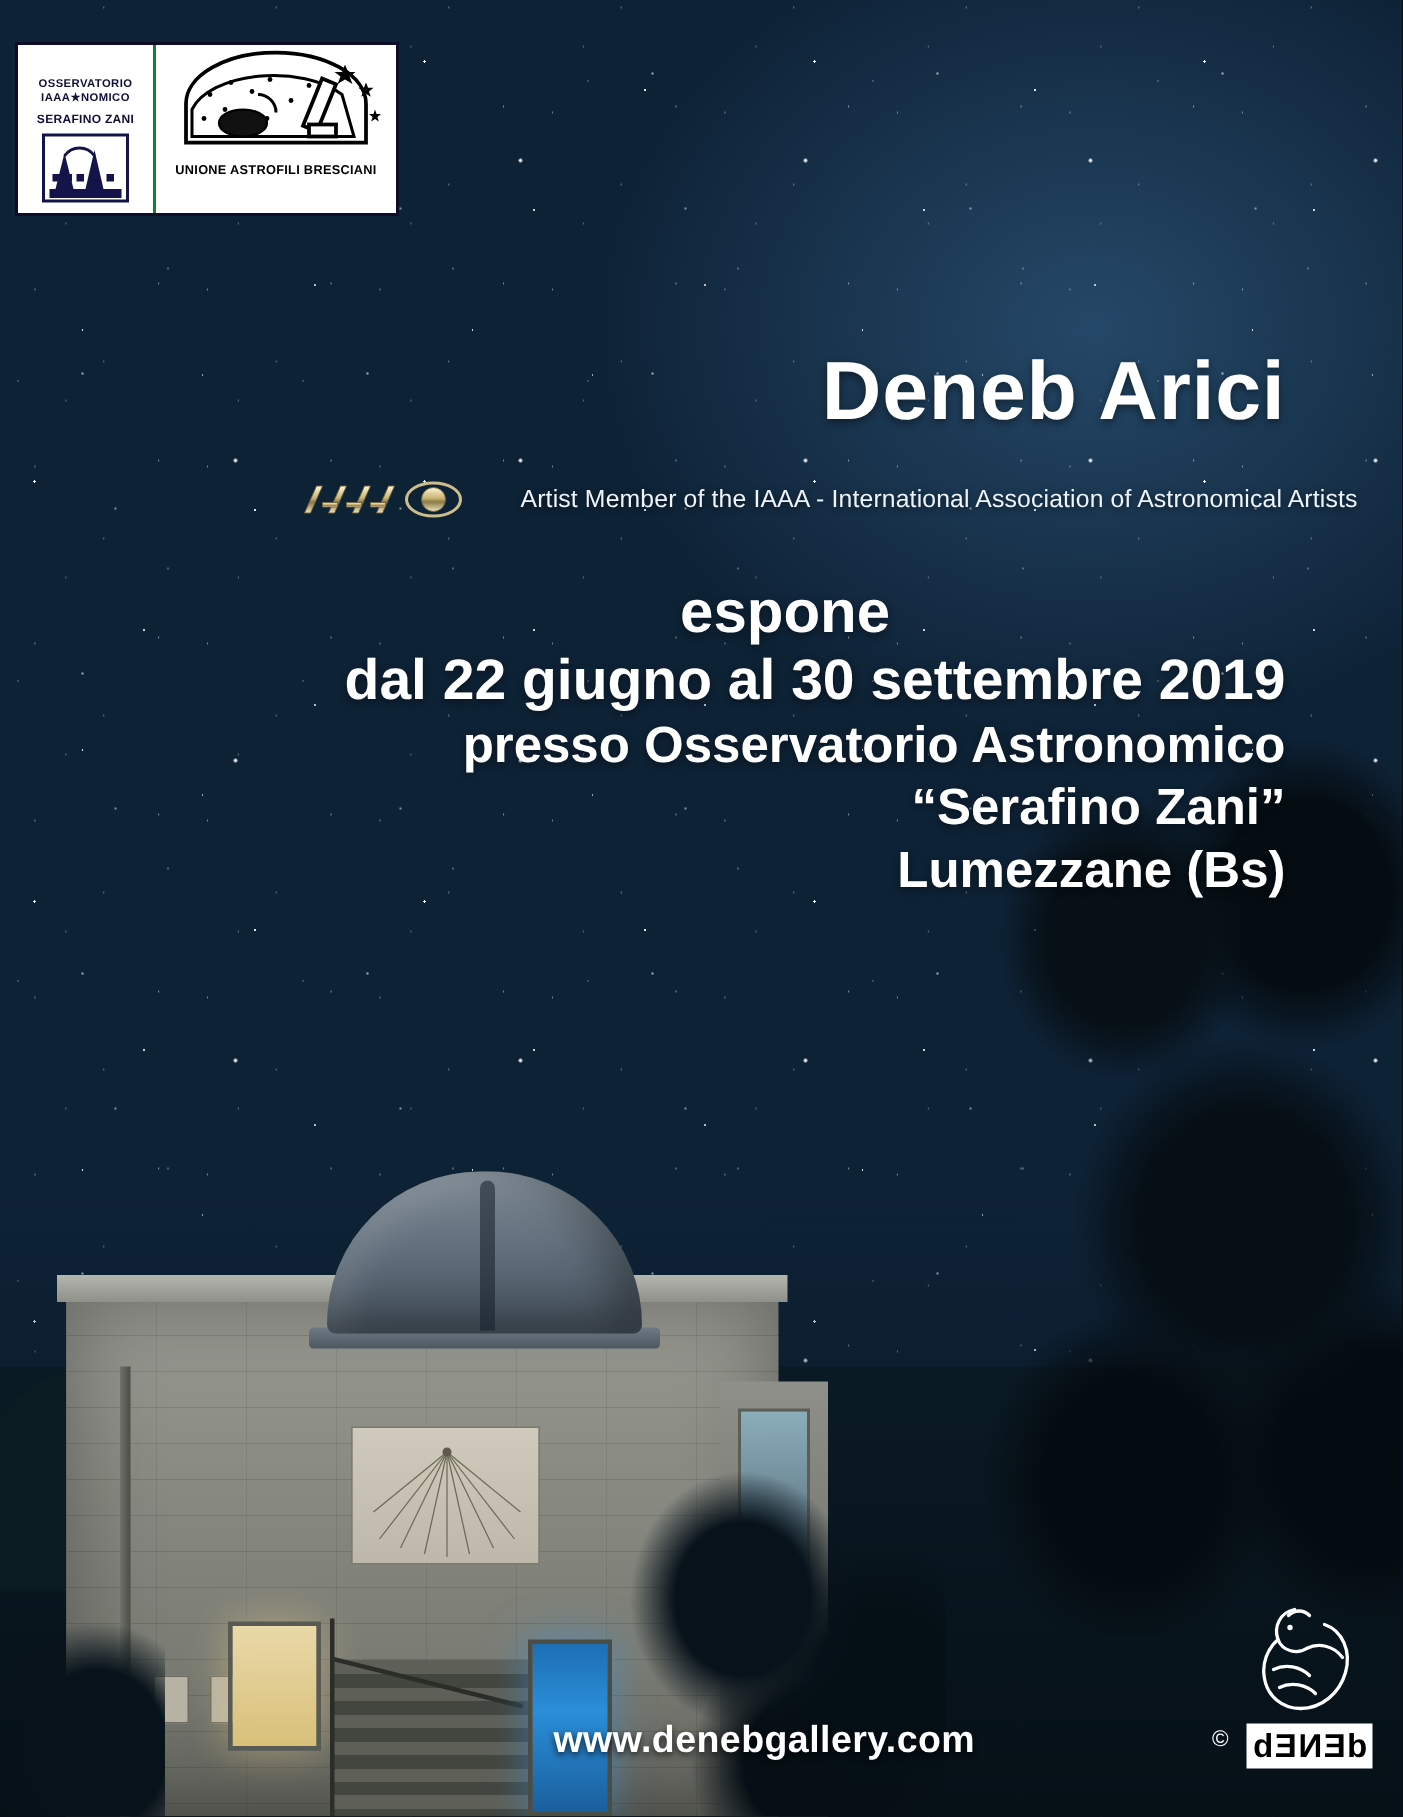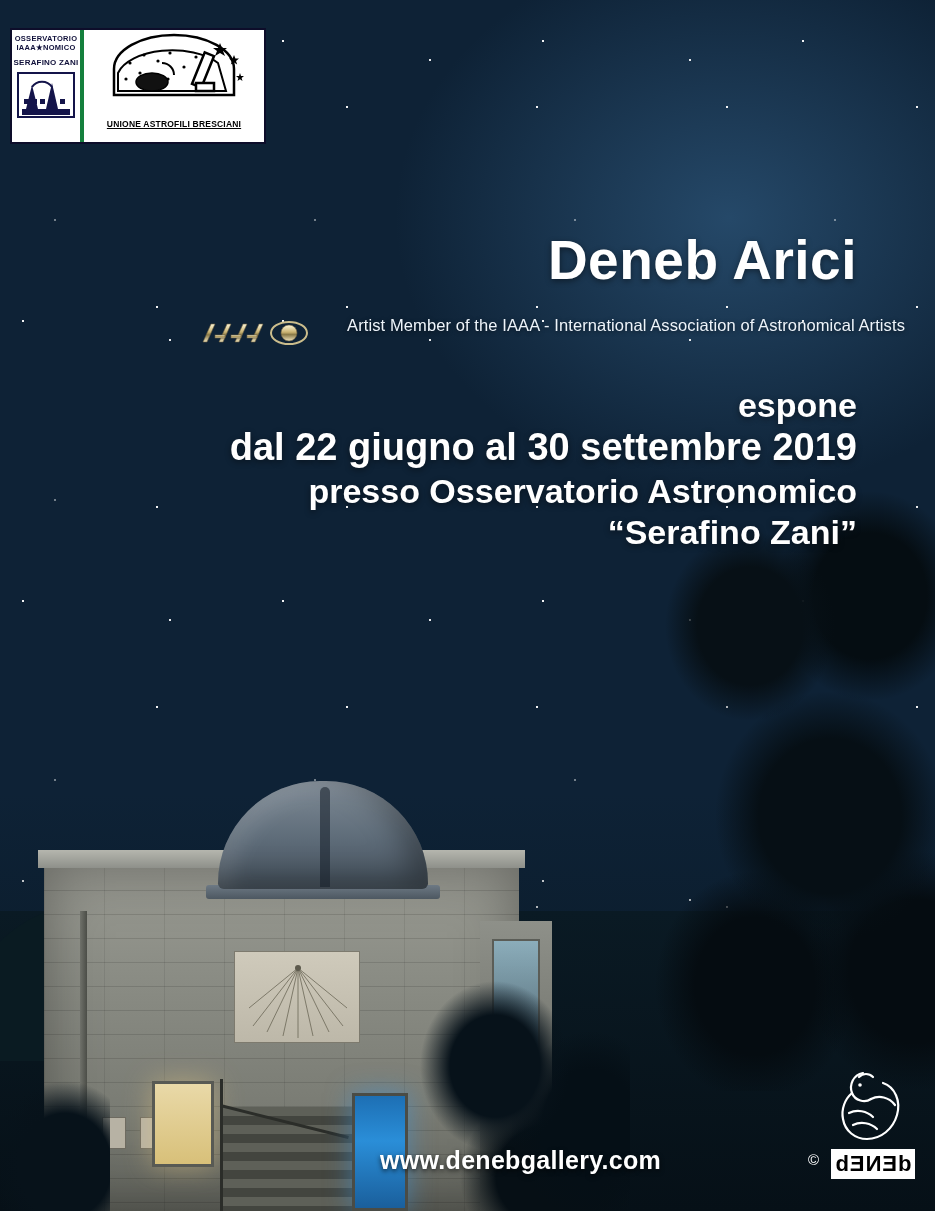--- a/index.html
+++ b/index.html
@@ -81,27 +81,27 @@
     left: 10px;
     top: 28px;
     width: 252px;
     height: 112px;
     background: #ffffff;
     border: 2px solid #0d0d2a;
     display: flex;
     align-items: stretch;
   }
   .logo-osz {
-    width: 72px;
-    border-right: 4px solid #15803d;
+    width: 92px;
+    border-right: 2px solid #15803d;
     display: flex;
     flex-direction: column;
     align-items: center;
     justify-content: flex-start;
-    padding-top: 5px;
+    padding-top: 22px;
     box-sizing: border-box;
   }
   .logo-osz .l1 {
     font-size: 7.5px;
     font-weight: bold;
     letter-spacing: .3px;
     color: #10103a;
     line-height: 1.15;
     text-align: center;
   }
@@ -122,43 +122,42 @@
     align-items: center;
     justify-content: flex-start;
     padding-top: 3px;
     box-sizing: border-box;
   }
   .logo-uab .caption {
     font-size: 8.5px;
     font-weight: bold;
     color: #000;
     letter-spacing: .2px;
-    margin-top: 12px;
-    text-decoration: underline;
+    margin-top: 1px;
   }
 
   
   .artist-name {
     position: absolute;
     right: 78px;
     top: 228px;
     color: #ffffff;
     font-size: 55px;
     font-weight: bold;
     letter-spacing: .5px;
     text-shadow: 0 2px 6px rgba(0,0,0,.45);
     white-space: nowrap;
   }
   .iaaa-row {
     position: absolute;
     left: 30px;
     top: 316px;
     width: 875px;
     display: flex;
-    align-items: flex-start;
+    align-items: center;
     justify-content: flex-end;
     gap: 10px;
   }
   .iaaa-logo {
     width: 140px;
     height: 34px;
     position: relative;
     flex: 0 0 auto;
   }
   .iaaa-text {
@@ -176,21 +175,21 @@
     top: 386px;
     text-align: right;
     color: #ffffff;
     text-shadow: 0 2px 6px rgba(0,0,0,.45);
   }
   .lines .l {
     font-weight: bold;
     line-height: 1.12;
     white-space: nowrap;
   }
-  .lines .l-espone { font-size: 34px; }
+  .lines .l-espone { font-size: 40px; text-align: center; }
   .lines .l-dates  { font-size: 38px; margin-top: 2px; margin-left: 40px; }
   .lines .l-presso { font-size: 34px; margin-top: 3px; }
   .lines .l-zani   { font-size: 34px; margin-top: 3px; }
   .lines .l-city   { font-size: 34px; margin-top: 3px; }
 
   
   .ground {
     position: absolute;
     left: 0; right: 0; bottom: 0;
     height: 300px;
@@ -384,21 +383,21 @@
     left: -10px;
     bottom: 0;
     width: 120px;
     height: 150px;
     background: radial-gradient(closest-side, #07121a 0%, #07121a 62%, rgba(7,18,26,0) 100%) 0 20px/150px 170px no-repeat;
   }
 
   
   .website {
     position: absolute;
-    left: 380px;
+    left: 369px;
     bottom: 36px;
     color: #ffffff;
     font-size: 25px;
     font-weight: bold;
     letter-spacing: .3px;
     text-shadow: 0 2px 5px rgba(0,0,0,.7);
     white-space: nowrap;
   }
   .copyright {
     position: absolute;
@@ -568,20 +567,21 @@
       </svg>
     </div>
     <div class="iaaa-text">Artist Member of the IAAA - International Association of Astronomical Artists</div>
   </div>
 
   <div class="lines">
     <div class="l l-espone">espone</div>
     <div class="l l-dates">dal 22 giugno al 30 settembre 2019</div>
     <div class="l l-presso">presso Osservatorio Astronomico</div>
     <div class="l l-zani">“Serafino Zani”</div>
+    <div class="l l-city">Lumezzane (Bs)</div>
   </div>
 
   <div class="website">www.denebgallery.com</div>
   <div class="copyright">©</div>
 
   <div class="deneb-mark">
     <svg width="96" height="118" viewBox="0 0 96 118">
       <g fill="none" stroke="#ffffff" stroke-width="2.2" stroke-linecap="round">
         <path d="M44 8 C34 10 30 20 33 28 C36 36 46 38 52 34"></path>
         <path d="M33 28 C26 34 22 44 24 54 C26 66 36 74 48 74"></path>

